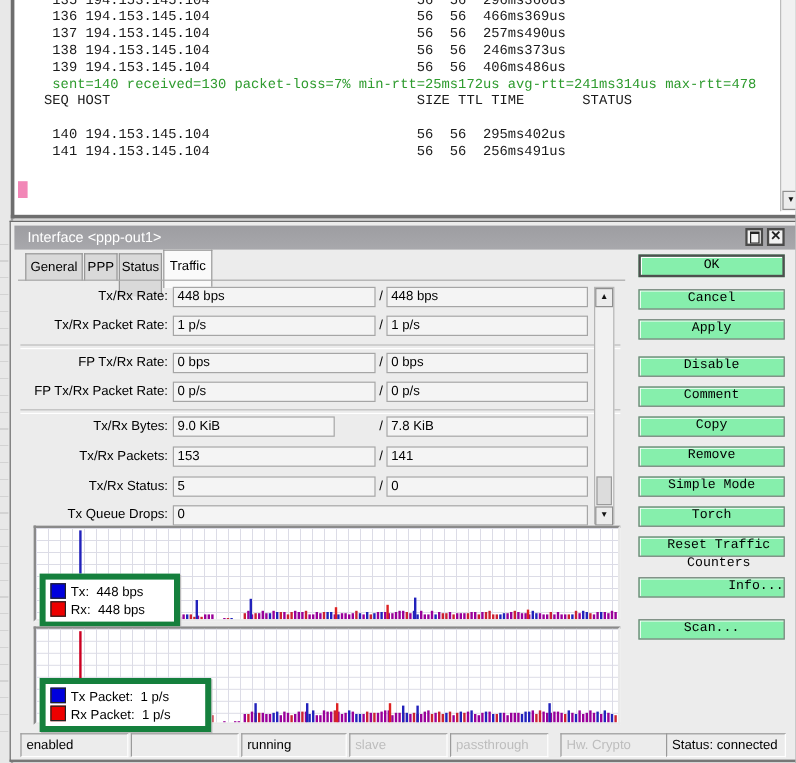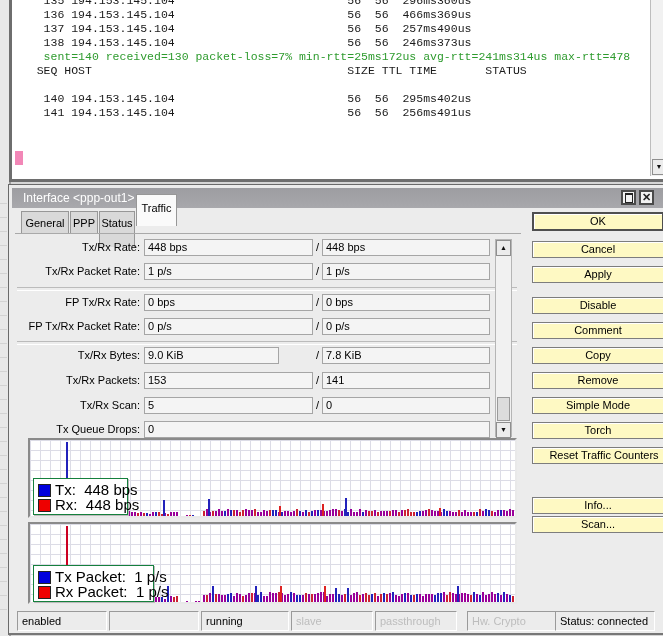--- a/index.html
+++ b/index.html
@@ -43,35 +43,35 @@
   .fbox{position:absolute;height:17px;box-sizing:border-box;background:#f4f4f4;
     border:1px solid #a5a5a5;font-size:11px;line-height:15px;padding:0 3px;color:#000;}
   .fslash{position:absolute;font-size:11px;line-height:17px;color:#000;}
   .fsep{position:absolute;left:8px;width:500px;height:2px;border-top:1px solid #bbbbbb;border-bottom:1px solid #ffffff;}
   
   .sbar{position:absolute;background:#f1f1f1;border:1px solid #b5b5b5;box-sizing:border-box;}
   .sbtn{position:absolute;left:0px;width:15px;height:16px;background:#ececec;border:1px solid #8f8f8f;
     box-sizing:border-box;text-align:center;font-size:7px;line-height:14px;color:#111;}
   .sthumb{position:absolute;left:1px;width:13px;background:#dcdcdc;border:1px solid #9a9a9a;box-sizing:border-box;}
   
-  .dbtn{position:absolute;left:523px;width:132px;height:17px;background:#fef9c3;
+  .dbtn{position:absolute;left:523px;width:122px;height:17px;background:#86efac;
     border:1px solid #7d7d7d;box-sizing:border-box;font-size:11px;text-align:center;
-    line-height:15px;color:#000;box-shadow:inset 1px 1px 0 #ffffff;}
+    line-height:15px;color:#000;box-shadow:inset 1px 1px 0 #ffffff;font-family:Liberation Mono, monospace;}
   .dbtn.default{height:19px;border:2px solid #4f4f4f;line-height:15px;}
   
   .graph{position:absolute;left:19px;width:489px;background:#ffffff;
     border-top:2px solid #8a8a8a;border-left:2px solid #8a8a8a;
     border-right:2px solid #e9e9e9;border-bottom:2px solid #e9e9e9;box-sizing:border-box;}
   .graph-inner{position:absolute;left:0;top:0;right:0;bottom:0;
     background-image:linear-gradient(to right,#dcdce6 1px,transparent 1px),
                      linear-gradient(to bottom,#dcdce6 1px,transparent 1px);
     background-size:10px 10px;}
   .graph svg{position:absolute;left:0;top:0;}
-  .legend{position:absolute;background:#ffffff;border:1px solid #15803d;box-shadow:1px 1px 0 #bbb;
-    font-size:15px;color:#000;padding:3px 5px 2px 4px;}
+  .legend{position:absolute;background:#ffffff;border:5px solid #15803d;box-shadow:1px 1px 0 #bbb;
+    font-size:11px;color:#000;padding:3px 19px 2px 4px;}
   .legend .row{height:15px;line-height:15px;white-space:nowrap;}
   .legend .sw{display:inline-block;width:11px;height:11px;border:1px solid #222;
     vertical-align:-2px;margin-right:4px;}
   
   .scell{position:absolute;top:610px;height:20px;box-sizing:border-box;background:#ececec;
     border:1px solid;border-color:#9a9a9a #ffffff #ffffff #9a9a9a;
     font-size:11px;line-height:18px;padding-left:4px;color:#000;}
   .scell.muted{color:#bdbdbd;}
 </style>
 </head>
@@ -82,20 +82,21 @@
   <div id="left-strip">
     <div class="ticks"></div>
   </div>
 
   <div id="terminal">
     <div id="term-text">
         <pre>    135 194.153.145.104                         56  56  296ms360us</pre>
         <pre>    136 194.153.145.104                         56  56  466ms369us</pre>
         <pre>    137 194.153.145.104                         56  56  257ms490us</pre>
         <pre>    138 194.153.145.104                         56  56  246ms373us</pre>
+        <pre>    139 194.153.145.104                         56  56  406ms486us</pre>
         <pre class="green">    sent=140 received=130 packet-loss=7% min-rtt=25ms172us avg-rtt=241ms314us max-rtt=478</pre>
         <pre>   SEQ HOST                                     SIZE TTL TIME       STATUS</pre>
         <pre>&nbsp;</pre>
         <pre>    140 194.153.145.104                         56  56  295ms402us</pre>
         <pre>    141 194.153.145.104                         56  56  256ms491us</pre>
       </div>
     <div id="term-cursor" style="background: rgb(242, 135, 183);"></div>
     <div id="term-scroll">
       <div class="down">▼</div>
     </div>
@@ -109,21 +110,21 @@
       </div>
       <div class="winbtn" id="btn-close">
         <span>✕</span>
       </div>
     </div>
 
     <div id="tabs">
         <div class="tab" style="left: 12px; width: 48px; top: 26px; height: 23px; line-height: 23px;">General</div>
         <div class="tab" style="left: 61px; width: 28px; top: 26px; height: 23px; line-height: 23px;">PPP</div>
         <div class="tab" style="left: 90px; width: 36px; top: 26px; height: 36px; line-height: 23px;">Status</div>
-        <div class="tab active" style="left: 127px; width: 41px; top: 9px; height: 32px; line-height: 26px;">Traffic</div>
+        <div class="tab active" style="left: 127px; width: 41px; top: 23px; height: 32px; line-height: 26px;">Traffic</div>
       </div>
     <div id="tabline"></div>
 
     <div id="fields">
         <div class="fsep" style="top: 102px;"></div>
         <div class="fsep" style="top: 156px;"></div>
         <div class="flabel" style="top: 54px;">Tx/Rx Rate:</div>
         <div class="fbox" style="top: 54px; left: 135px; width: 169px;">448 bps</div>
         <div class="fslash" style="top: 54px; left: 307px;">/</div>
         <div class="fbox" style="top: 54px; left: 313px; width: 168px;">448 bps</div>
@@ -140,21 +141,21 @@
         <div class="fslash" style="top: 133px; left: 307px;">/</div>
         <div class="fbox" style="top: 133px; left: 313px; width: 168px;">0 p/s</div>
         <div class="flabel" style="top: 162px;">Tx/Rx Bytes:</div>
         <div class="fbox" style="top: 162px; left: 135px; width: 135px;">9.0 KiB</div>
         <div class="fslash" style="top: 162px; left: 307px;">/</div>
         <div class="fbox" style="top: 162px; left: 313px; width: 168px;">7.8 KiB</div>
         <div class="flabel" style="top: 187px;">Tx/Rx Packets:</div>
         <div class="fbox" style="top: 187px; left: 135px; width: 169px;">153</div>
         <div class="fslash" style="top: 187px; left: 307px;">/</div>
         <div class="fbox" style="top: 187px; left: 313px; width: 168px;">141</div>
-        <div class="flabel" style="top: 212px;">Tx/Rx Scan:</div>
+        <div class="flabel" style="top: 212px;">Tx/Rx Status:</div>
         <div class="fbox" style="top: 212px; left: 135px; width: 169px;">5</div>
         <div class="fslash" style="top: 212px; left: 307px;">/</div>
         <div class="fbox" style="top: 212px; left: 313px; width: 168px;">0</div>
         <div class="flabel" style="top: 236px;">Tx Queue Drops:</div>
         <div class="fbox" style="top: 236px; left: 135px; width: 346px;">0</div>
       </div>
 
     <div class="sbar" id="field-scrollbar" style="left:486px;top:54px;width:17px;height:198px;">
       <div class="sbtn" style="top:0px;">▲</div>
       <div class="sthumb" style="top:157px;height:24px;"></div>
@@ -166,21 +167,21 @@
         <div class="dbtn" style="top: 56px;">Cancel</div>
         <div class="dbtn" style="top: 81px;">Apply</div>
         <div class="dbtn" style="top: 112px;">Disable</div>
         <div class="dbtn" style="top: 137px;">Comment</div>
         <div class="dbtn" style="top: 162px;">Copy</div>
         <div class="dbtn" style="top: 187px;">Remove</div>
         <div class="dbtn" style="top: 212px;">Simple Mode</div>
         <div class="dbtn" style="top: 237px;">Torch</div>
         <div class="dbtn" style="top: 262px; padding-left: 12px;">Reset Traffic Counters</div>
         <div class="dbtn" style="top: 287px; margin-top: 44px;">Scan...</div>
-        <div class="dbtn" style="top: 312px;">Info...</div>
+        <div class="dbtn" style="top: 296px; text-align: right;">Info...</div>
       </div>
 
     <div class="graph" id="graph-rate" style="top:253px;height:80px;">
       <div class="graph-inner"></div>
     <svg width="485" height="76">
           <rect x="6" y="74" width="2" height="2" fill="#2222bb"></rect>
           <rect x="9" y="74" width="2" height="2" fill="#990099"></rect>
           <rect x="12" y="75" width="2" height="1" fill="#990099"></rect>
           <rect x="15" y="74" width="2" height="2" fill="#990099"></rect>
           <rect x="21" y="75" width="2" height="1" fill="#990099"></rect>

